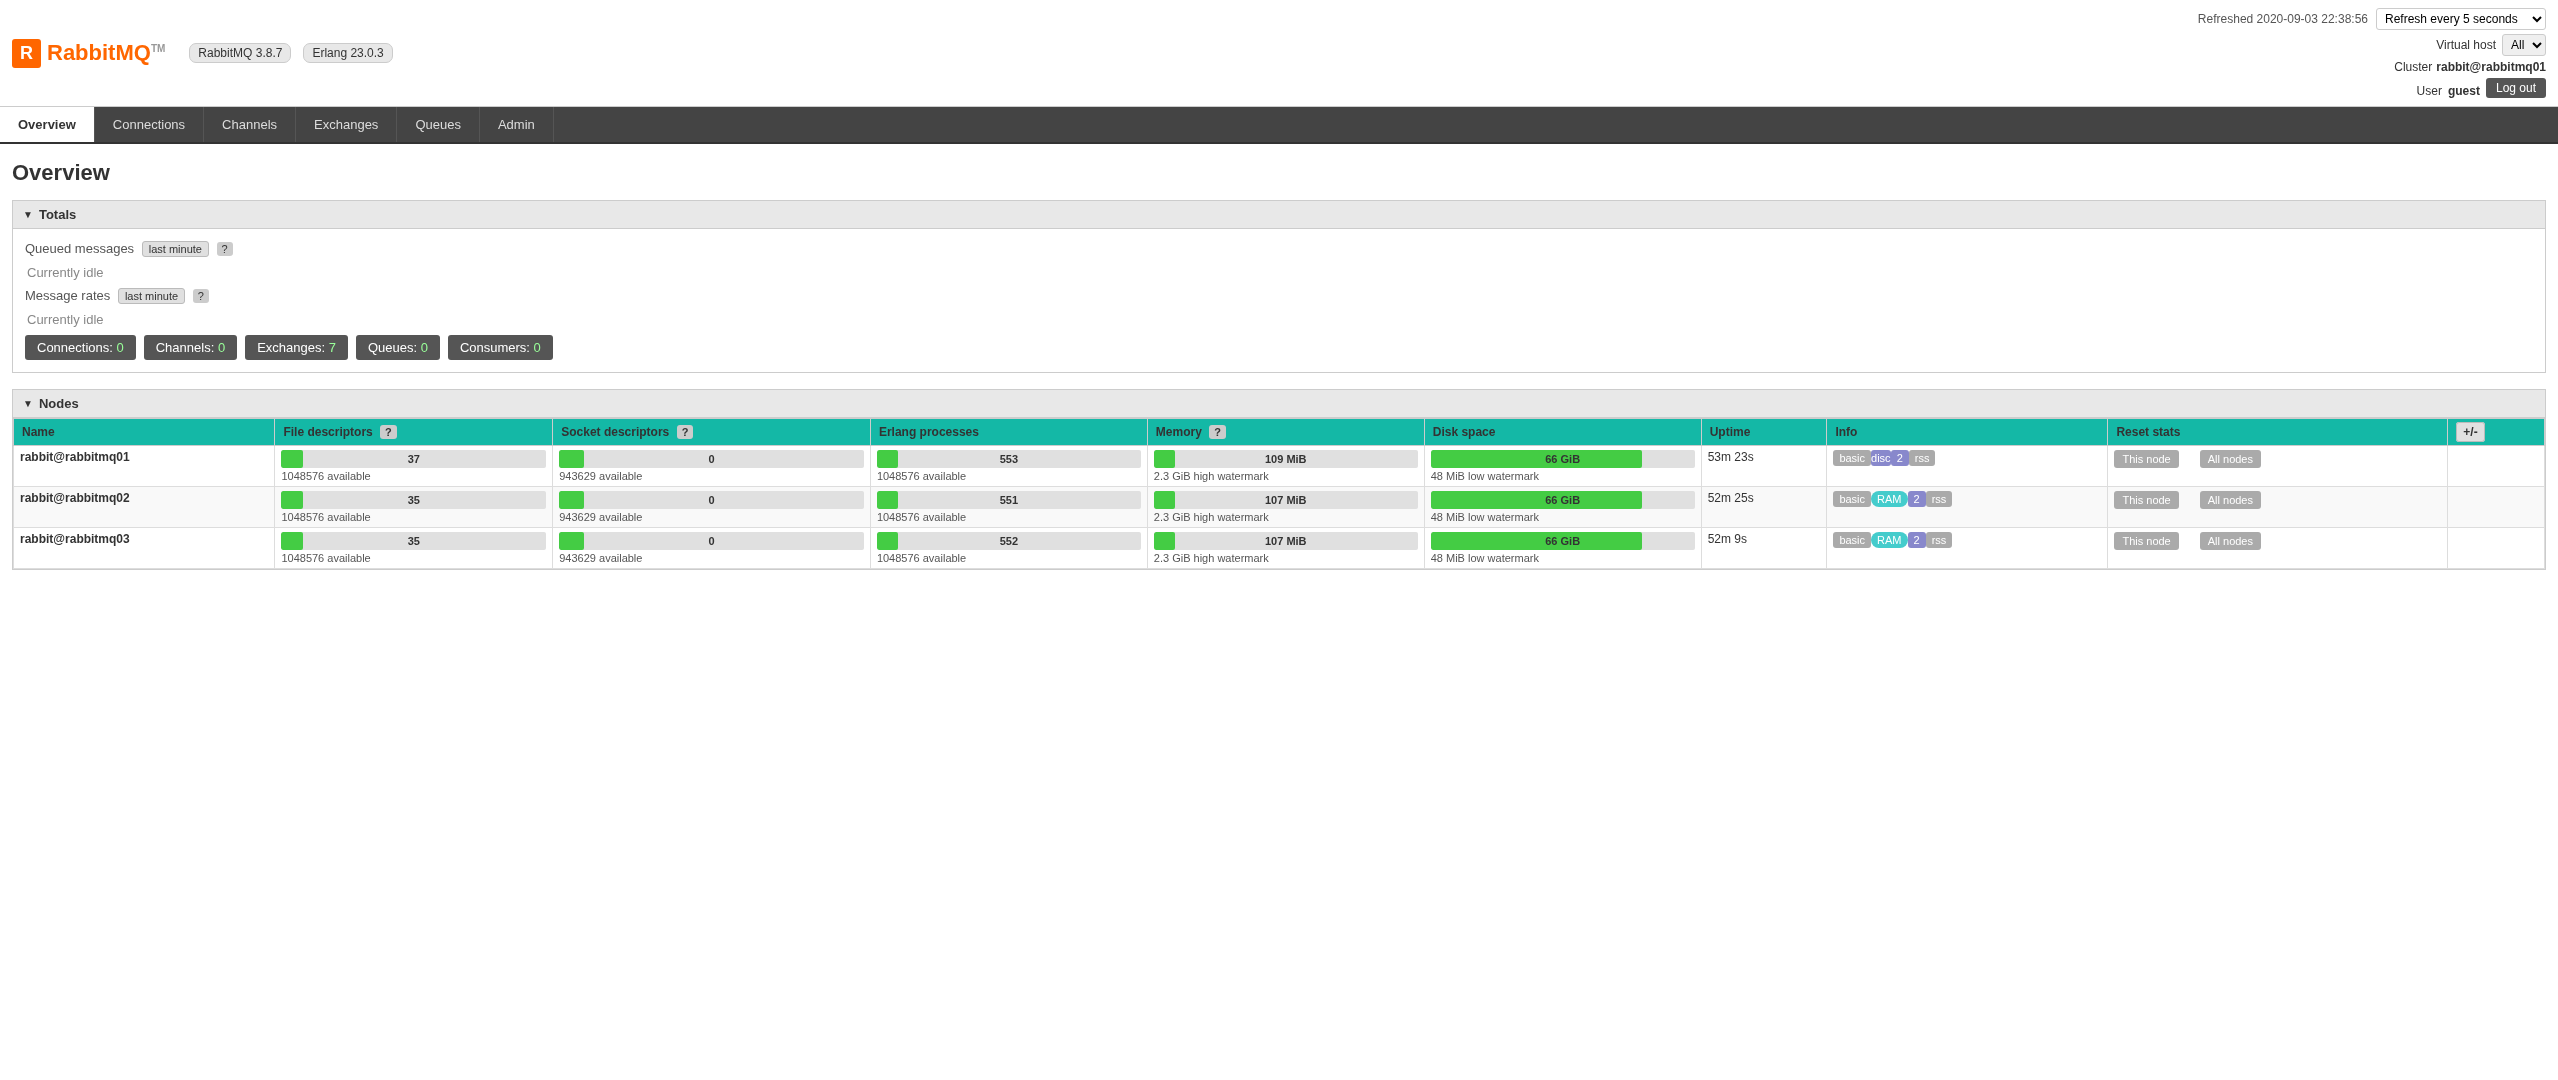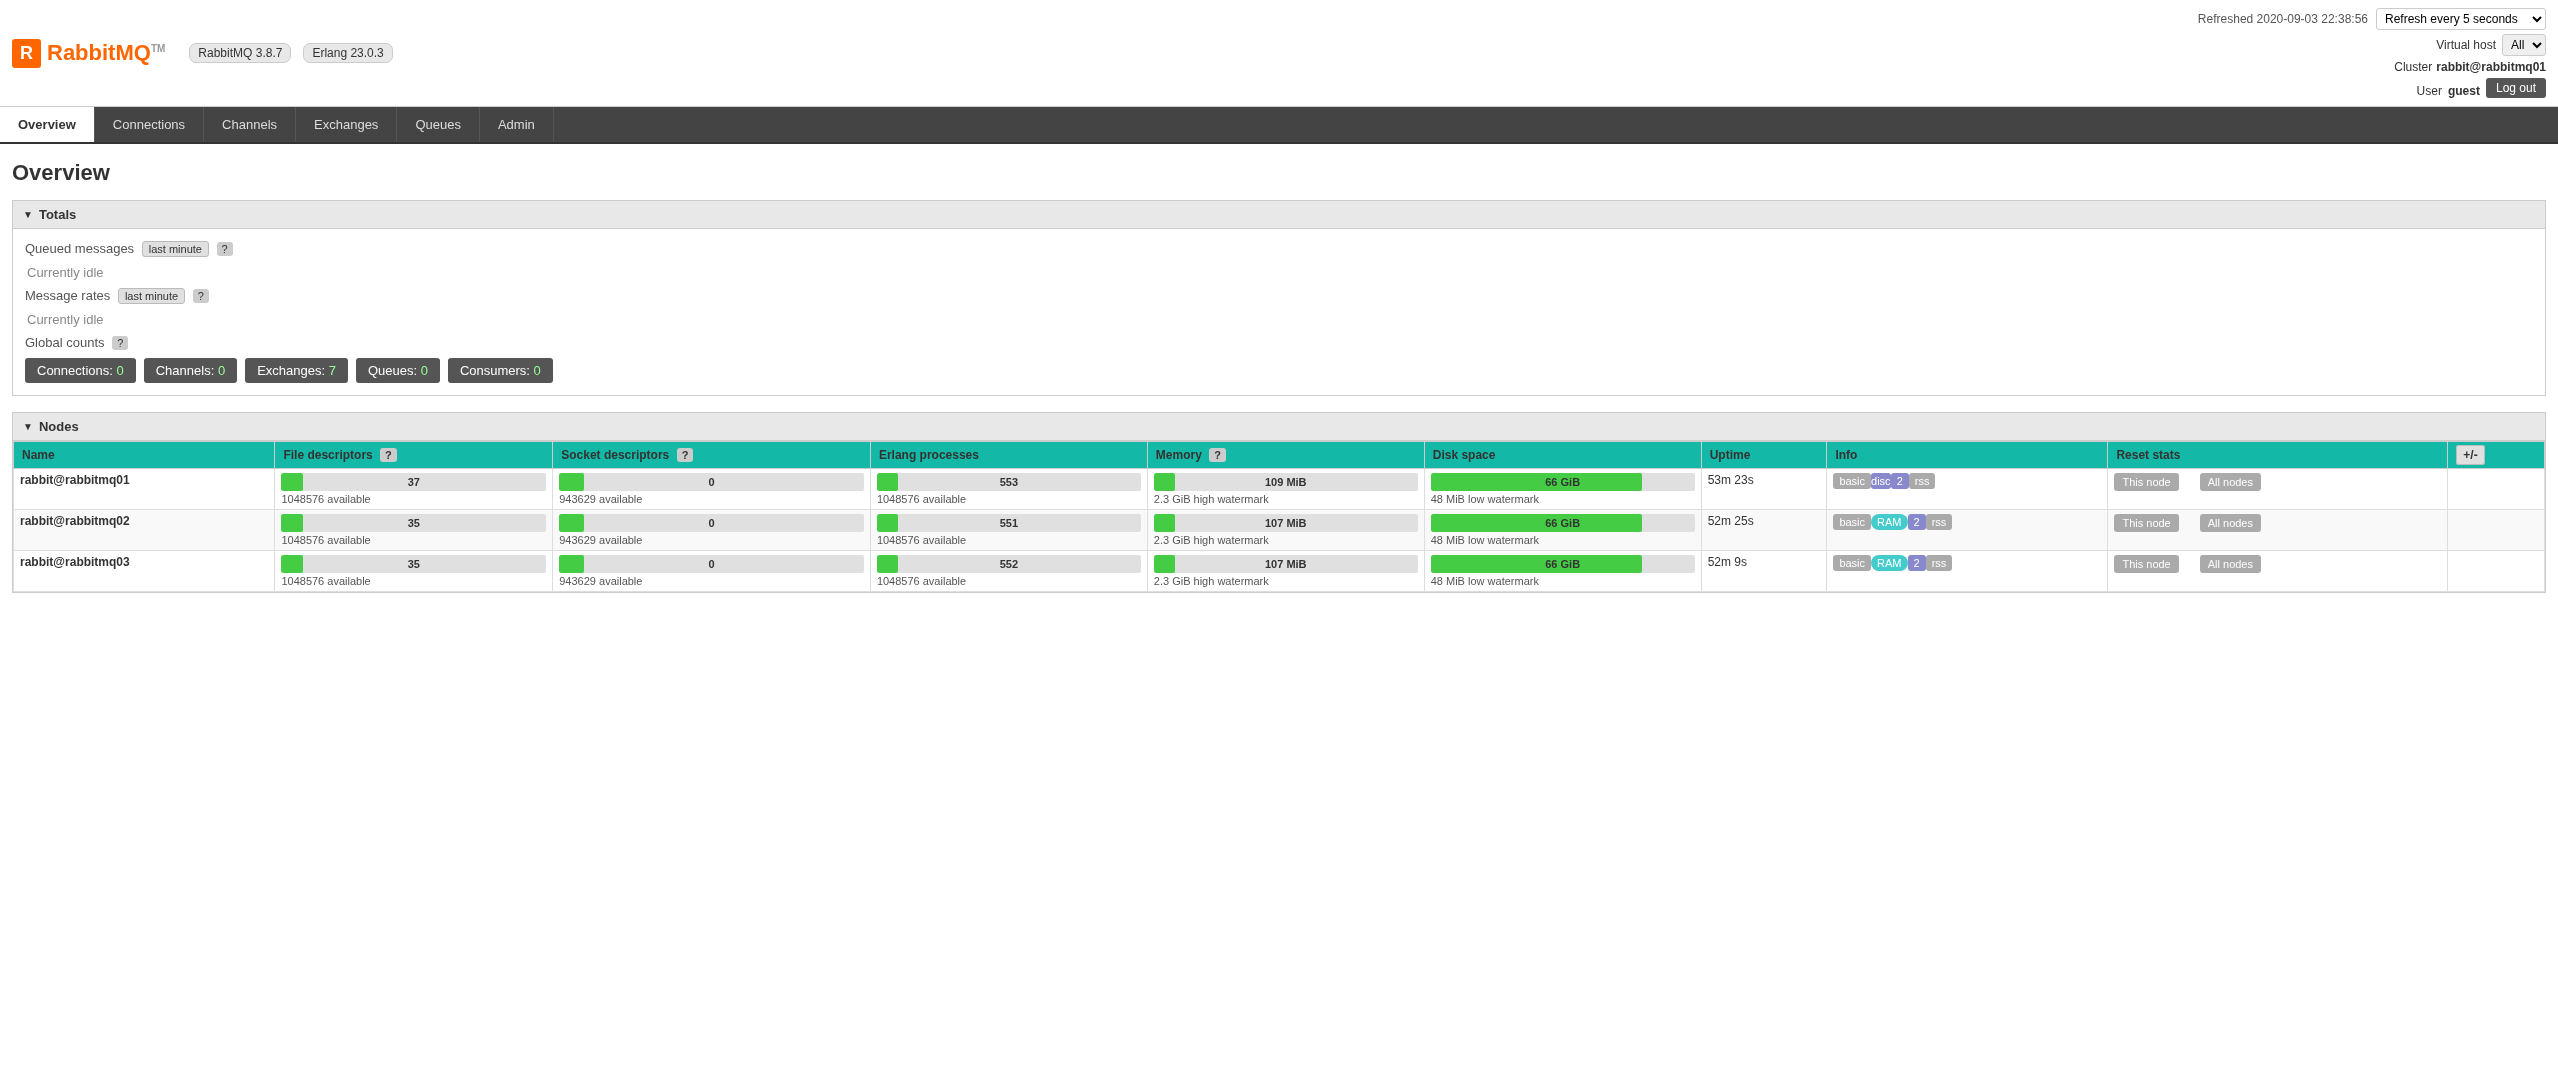--- a/index.html
+++ b/index.html
@@ -321,24 +321,20 @@
       <span class="totals-badge">last minute</span>
       <span class="help-badge">?</span>
     </div>
     <div class="totals-value">Currently idle</div>
     <div class="totals-row">
       <span class="totals-label">Message rates</span>
       <span class="totals-badge">last minute</span>
       <span class="help-badge">?</span>
     </div>
     <div class="totals-value">Currently idle</div>
-    <div class="totals-row">
-      <span class="totals-label">Global counts</span>
-      <span class="help-badge">?</span>
-    </div>
     <div class="global-counts">
       <button class="count-btn">Connections: <span class="num">0</span></button>
       <button class="count-btn">Channels: <span class="num">0</span></button>
       <button class="count-btn">Exchanges: <span class="num">7</span></button>
       <button class="count-btn">Queues: <span class="num">0</span></button>
       <button class="count-btn">Consumers: <span class="num">0</span></button>
     </div>
   </div>
 
   <div class="section-header">

